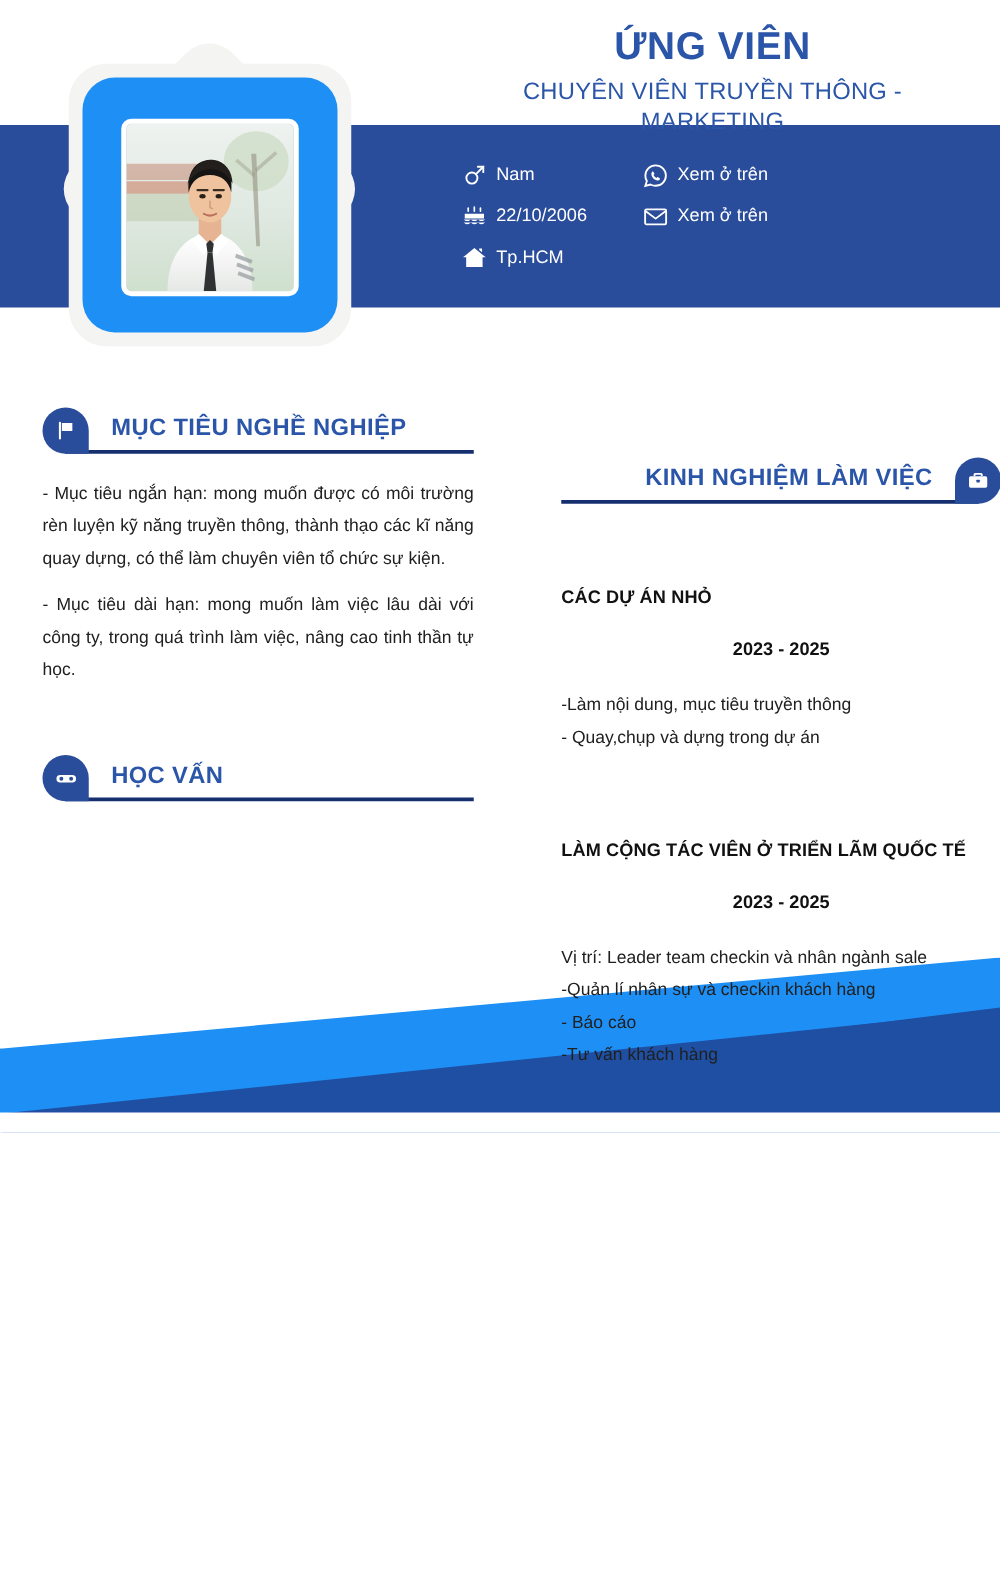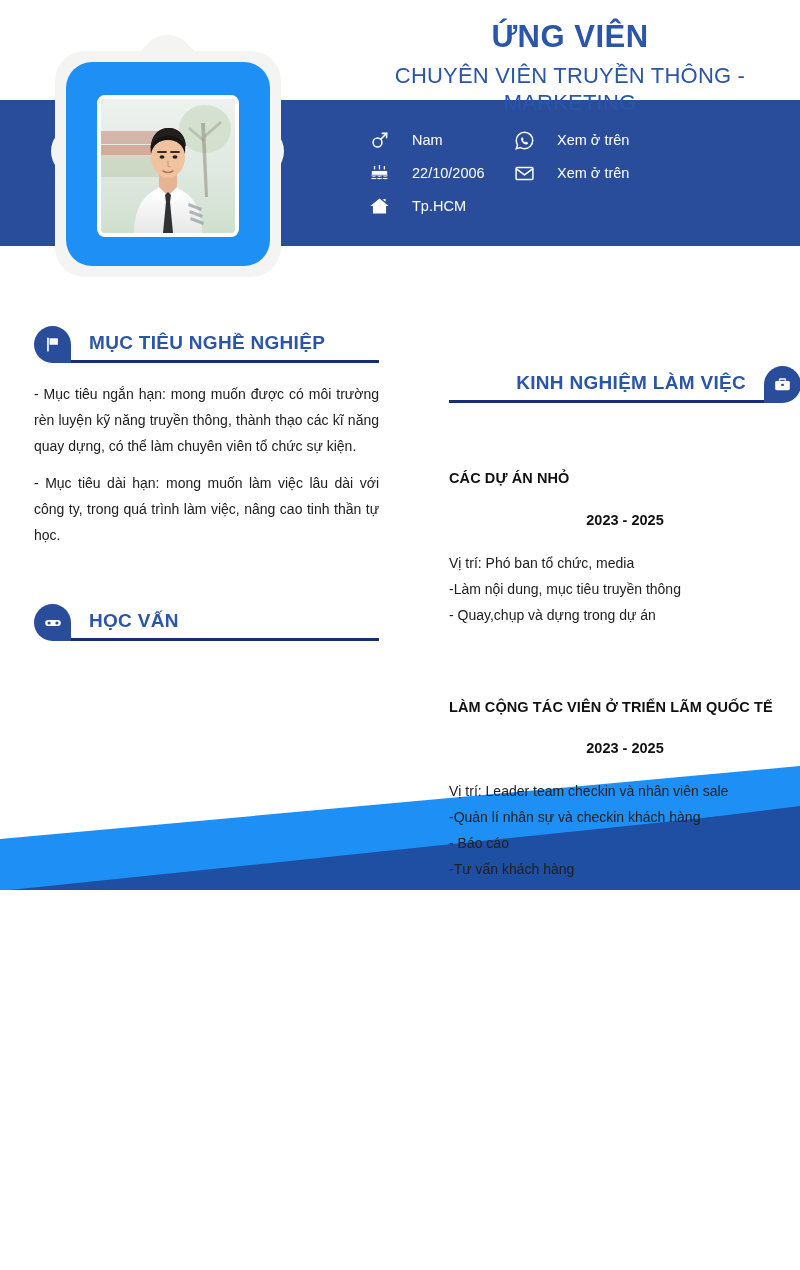--- a/index.html
+++ b/index.html
@@ -42,42 +42,42 @@
   }
   .cv-name {
     font-size: 31px;
     font-weight: bold;
     color: #2a55a8;
     letter-spacing: 0.5px;
     line-height: 1.25;
   }
   .cv-role {
     margin-top: 5px;
-    font-size: 22px;
+    font-size: 19px;
     color: #2a55a8;
     letter-spacing: 0.2px;
     line-height: 1.25;
   }
 
   
   .contact-grid {
     position: absolute;
     left: 368px;
     top: 124px;
     width: 420px;
     z-index: 5;
     display: grid;
     grid-template-columns: 145px 1fr;
     grid-auto-rows: 33px;
     column-gap: 0px;
   }
   .contact-item {
     display: flex;
     align-items: center;
-    gap: 22px;
+    gap: 7px;
     color: #ffffff;
     font-size: 14.5px;
   }
   .contact-item .ci {
     width: 22px;
     height: 22px;
     display: flex;
     align-items: center;
     justify-content: center;
     flex: none;
@@ -423,33 +423,32 @@
       </div>
       <div class="sec-title">KINH NGHIỆM LÀM VIỆC</div>
     </div>
 
     <div style="height:52px"></div>
 
     <div class="job">
       <div class="job-title">CÁC DỰ ÁN NHỎ</div>
       <div class="job-date">2023 - 2025</div>
       <div class="job-lines">
-        <div>Vị trí: Phó ban tổ chức, media</div>
         <div>-Làm nội dung, mục tiêu truyền thông</div>
         <div>- Quay,chụp và dựng trong dự án</div>
       </div>
     </div>
 
     <div style="height:63px"></div>
 
     <div class="job">
       <div class="job-title">LÀM CỘNG TÁC VIÊN Ở TRIỂN LÃM QUỐC TẾ</div>
       <div class="job-date">2023 - 2025</div>
       <div class="job-lines">
-        <div>Vị trí: Leader team checkin và nhân viên sale</div>
+        <div>Vị trí: Leader team checkin và nhân ngành sale</div>
         <div>-Quản lí nhân sự và checkin khách hàng</div>
         <div>- Báo cáo</div>
         <div>-Tư vấn khách hàng</div>
       </div>
     </div>
 
     <div style="height:46px"></div>
 
     <div class="sec right">
       <div class="sec-rule"></div>

